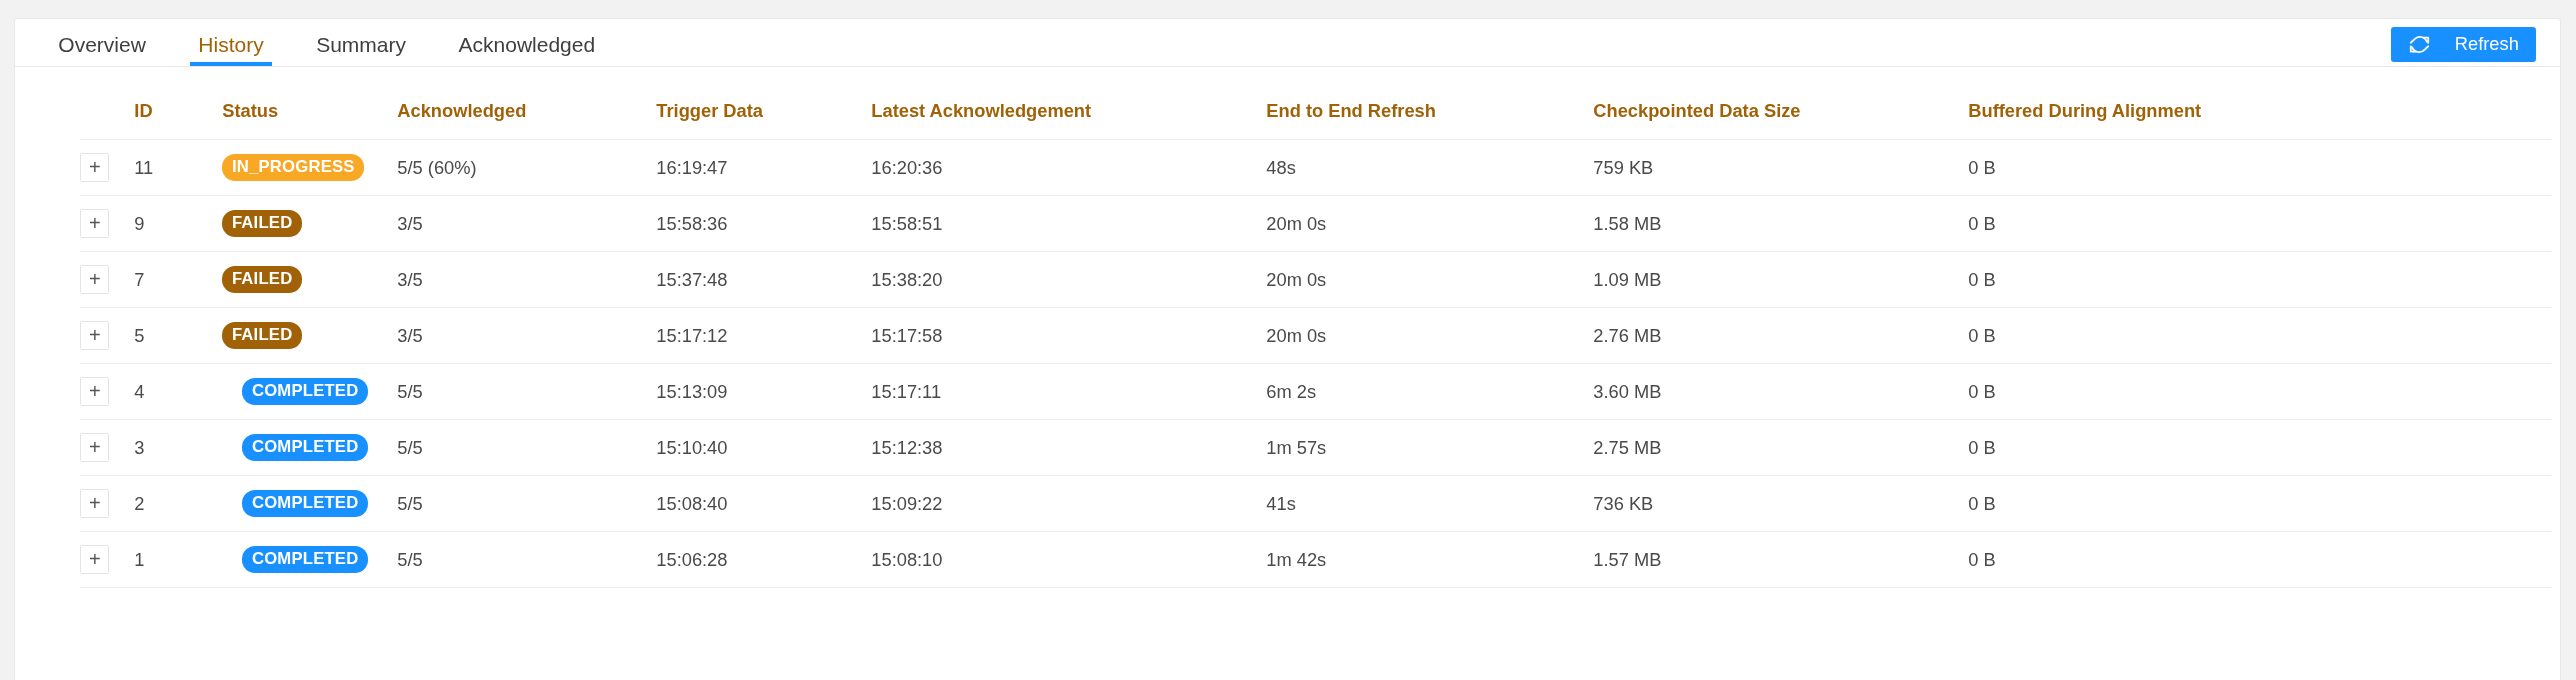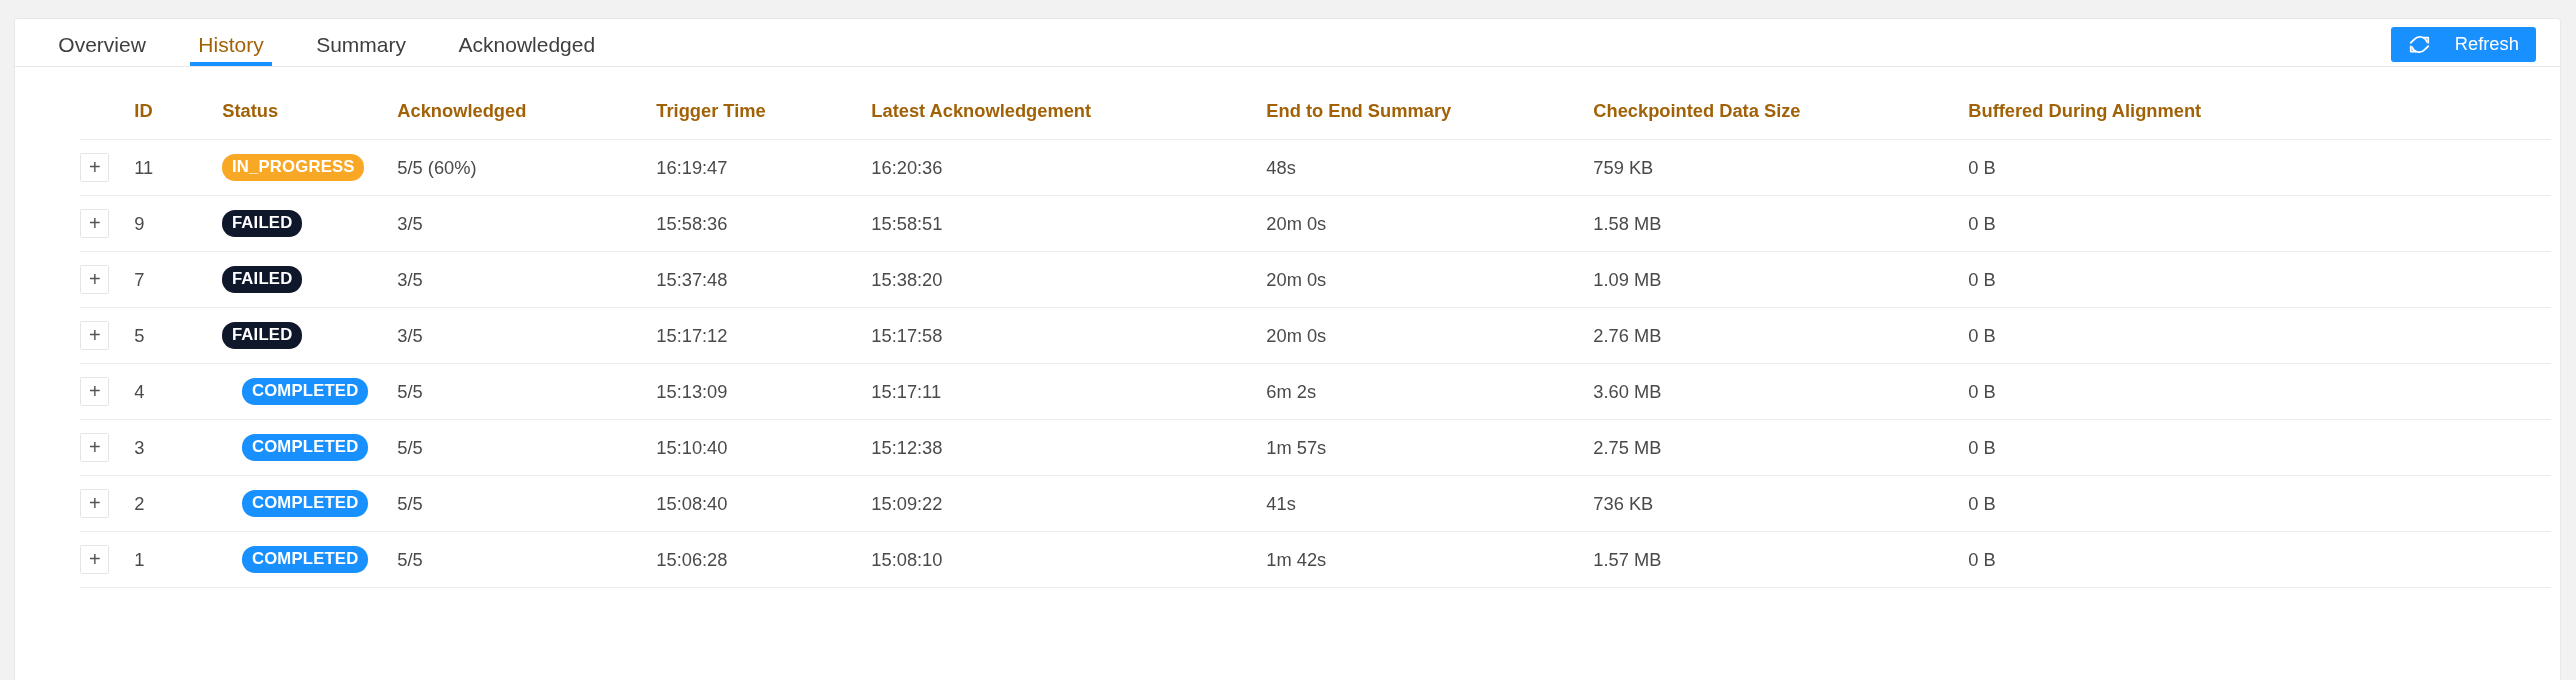--- a/index.html
+++ b/index.html
@@ -150,21 +150,21 @@
     display: inline-block;
     color: #ffffff;
     font-size: 16.7px;
     font-weight: bold;
     padding: 5.6px 9.6px;
     border-radius: 13px;
     letter-spacing: 0.2px;
     line-height: 1;
   }
   .badge.in_progress { background: #f9a825; }
-  .badge.failed      { background: #0f172a; }
+  .badge.failed      { background: #a16207; }
   .badge.completed   { background: #1890ff; margin-left: 20px; }
 </style>
 </head>
 <body>
 
 <div class="page">
   <div class="card">
 
     <div class="tabbar">
       <div id="tabs-host" style="display:flex;align-items:flex-end;">
@@ -199,23 +199,23 @@
             <col class="c-dur">
             <col class="c-cps">
             <col class="c-buf">
         </colgroup>
         <thead>
           <tr id="header-row">
               <th></th>
               <th>ID</th>
               <th>Status</th>
               <th>Acknowledged</th>
-              <th>Trigger Time</th>
+              <th>Trigger Data</th>
               <th>Latest Acknowledgement</th>
-              <th>End to End Summary</th>
+              <th>End to End Refresh</th>
               <th>Checkpointed Data Size</th>
               <th>Buffered During Alignment</th>
             </tr>
         </thead>
         <tbody id="body-host">
             <tr>
               <td>
                 <button class="expand-btn">+</button>
               </td>
               <td>11</td>

